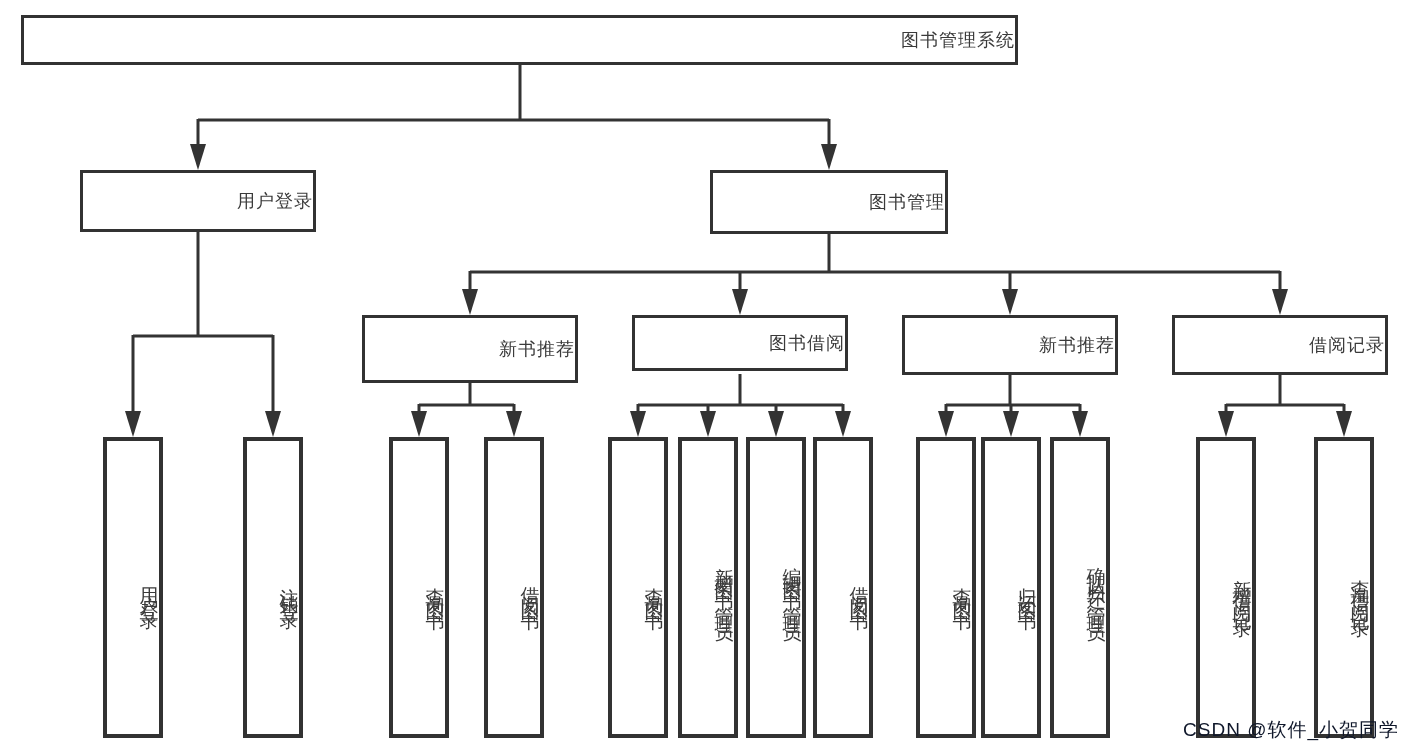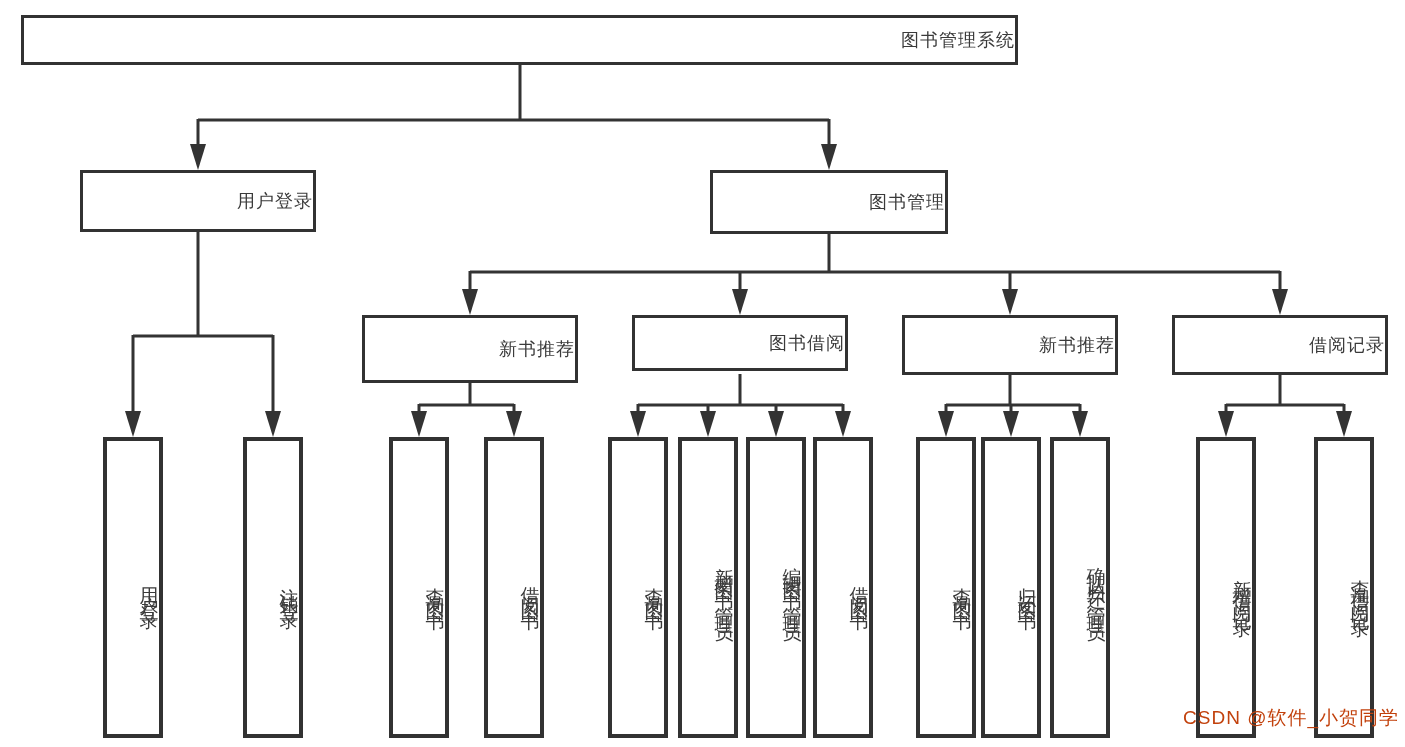--- a/index.html
+++ b/index.html
@@ -24,22 +24,22 @@
   }
   .vlbl{
     writing-mode:vertical-rl;
     text-orientation:mixed;
     font-size:19px;color:#3a3a3a;
     letter-spacing:8px;line-height:1;
     white-space:nowrap;
   }
   .watermark{
     position:absolute;
-    right:6px;bottom:16px;
-    font-size:19px;color:#c2410c;
+    right:6px;bottom:4px;
+    font-size:19px;color:#0f172a;
     letter-spacing:1px;
     pointer-events:none;
   }
 </style>
 </head>
 <body>
 
 <div class="stage">
 
   <svg class="connectors" viewBox="0 0 1405 747" xmlns="http://www.w3.org/2000/svg">

